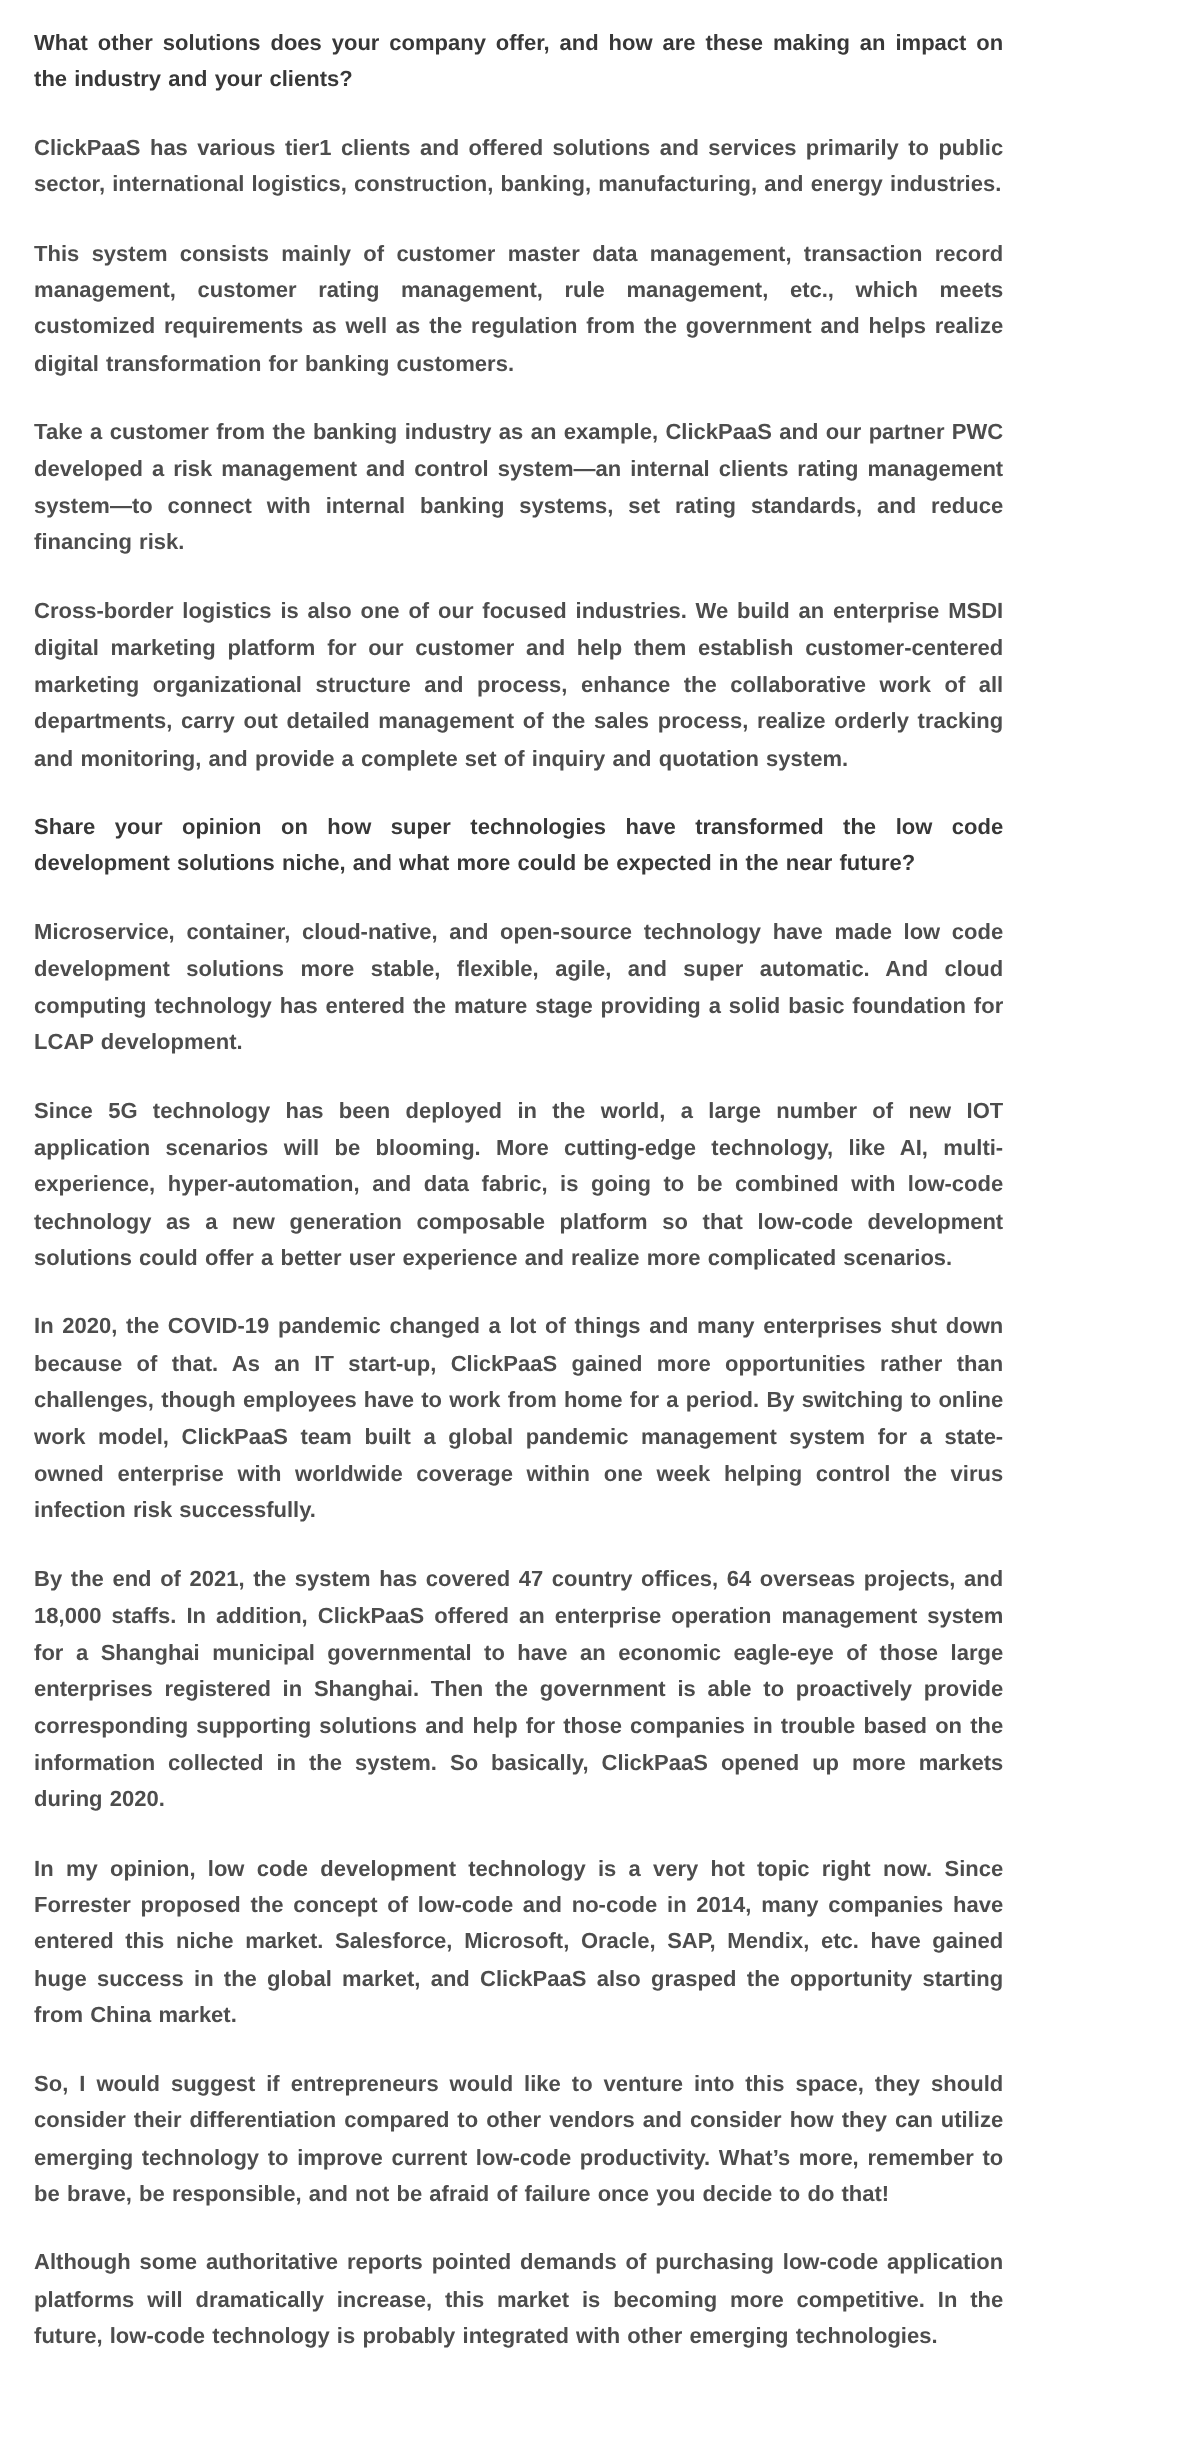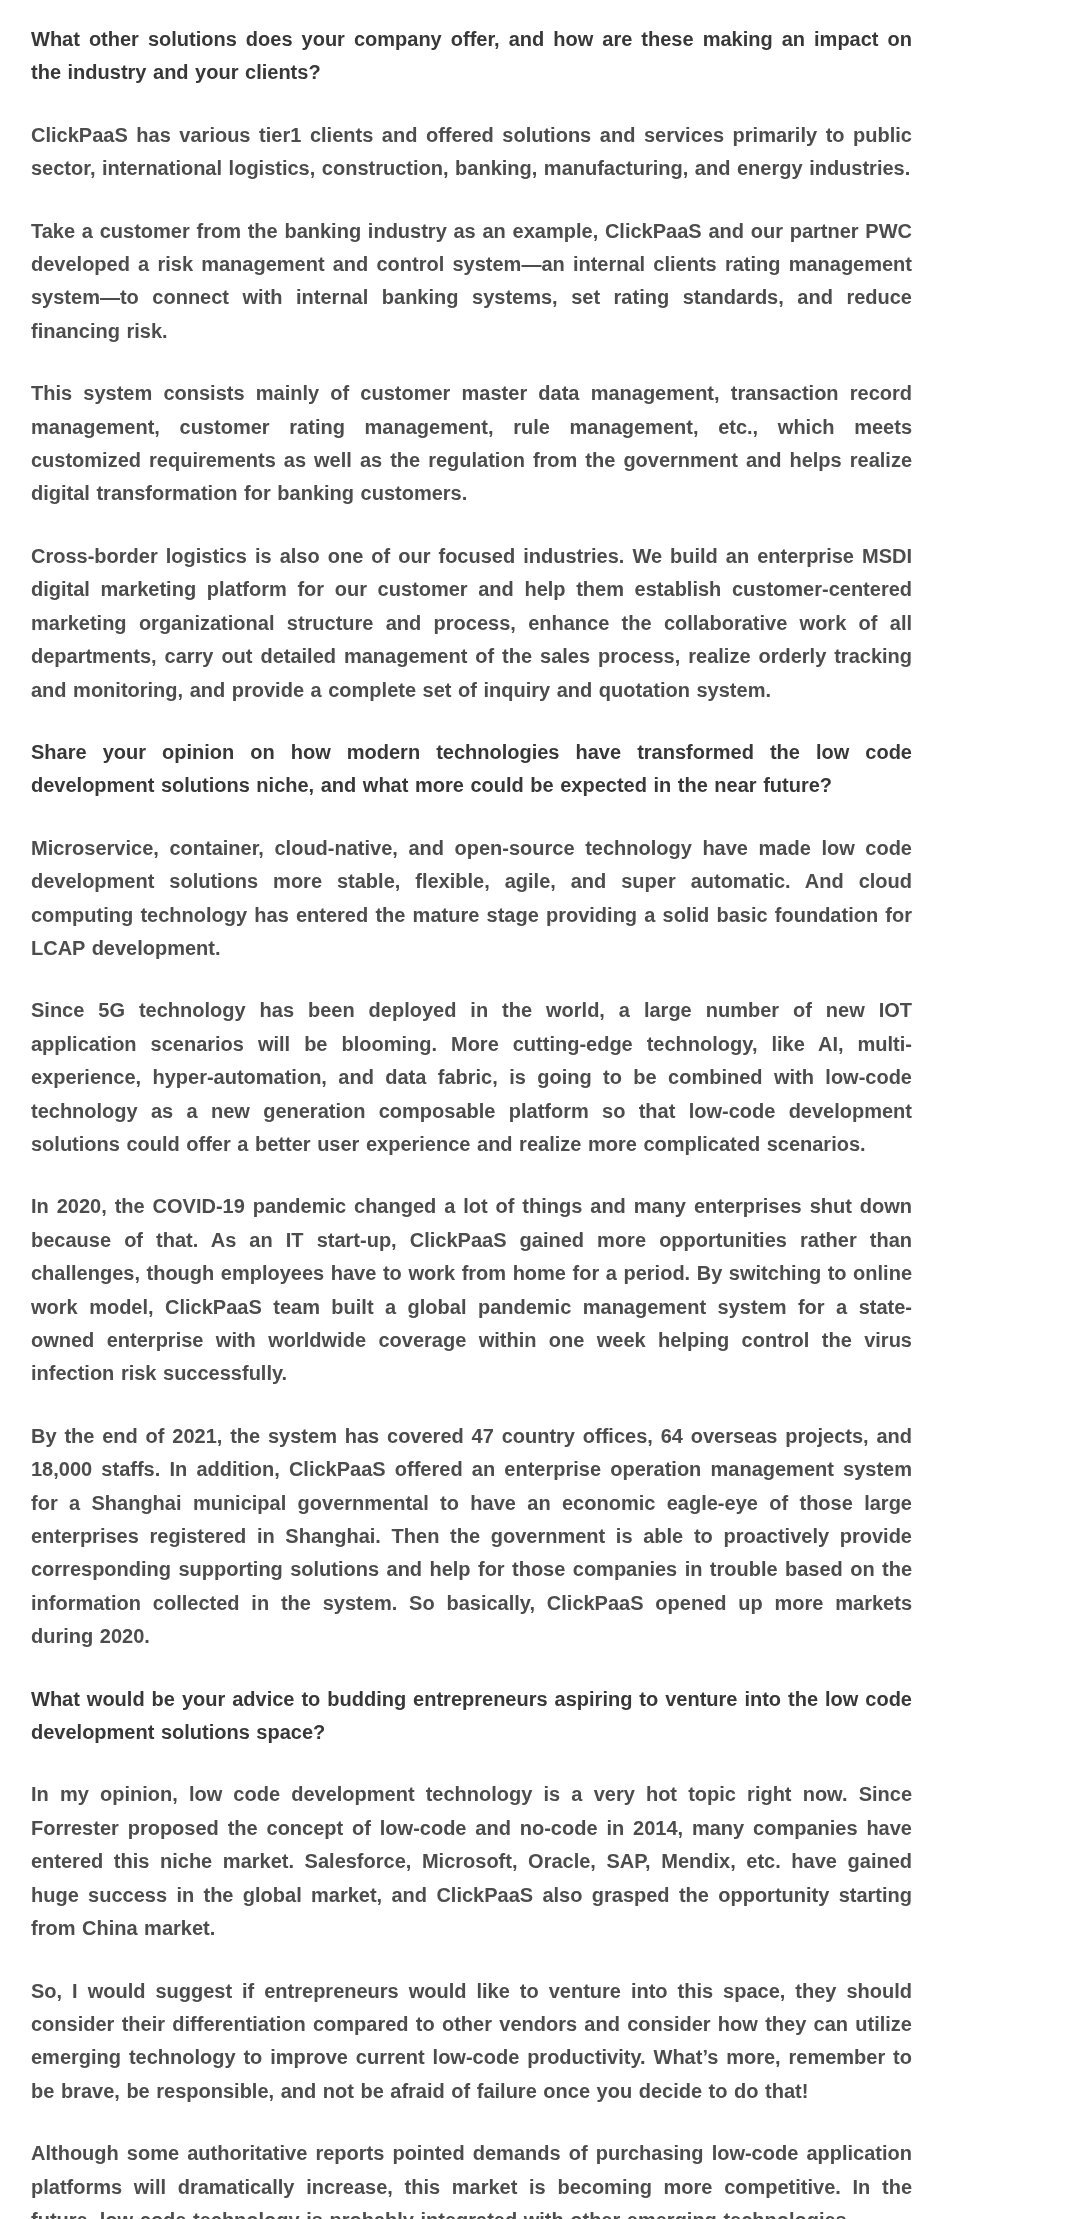--- a/index.html
+++ b/index.html
@@ -33,26 +33,25 @@
     color: #4d4d4d;
   }
 </style>
 </head>
 <body>
 
 <main class="article">
   <div id="article-body">
       <p class="question">What other solutions does your company offer, and how are these making an impact on the industry and your clients?</p>
       <p class="answer">ClickPaaS has various tier1 clients and offered solutions and services primarily to public sector, international logistics, construction, banking, manufacturing, and energy industries.</p>
+      <p class="answer">This system consists mainly of customer master data management, transaction record management, customer rating management, rule management, etc., which meets customized requirements as well as the regulation from the government and helps realize digital transformation for banking customers.</p>
       <p class="answer">Take a customer from the banking industry as an example, ClickPaaS and our partner PWC developed a risk management and control system—an internal clients rating management system—to connect with internal banking systems, set rating standards, and reduce financing risk.</p>
-      <p class="answer">This system consists mainly of customer master data management, transaction record management, customer rating management, rule management, etc., which meets customized requirements as well as the regulation from the government and helps realize digital transformation for banking customers.</p>
       <p class="answer">Cross-border logistics is also one of our focused industries. We build an enterprise MSDI digital marketing platform for our customer and help them establish customer-centered marketing organizational structure and process, enhance the collaborative work of all departments, carry out detailed management of the sales process, realize orderly tracking and monitoring, and provide a complete set of inquiry and quotation system.</p>
-      <p class="question">Share your opinion on how modern technologies have transformed the low code development solutions niche, and what more could be expected in the near future?</p>
+      <p class="question">Share your opinion on how super technologies have transformed the low code development solutions niche, and what more could be expected in the near future?</p>
       <p class="answer">Microservice, container, cloud-native, and open-source technology have made low code development solutions more stable, flexible, agile, and super automatic. And cloud computing technology has entered the mature stage providing a solid basic foundation for LCAP development.</p>
       <p class="answer">Since 5G technology has been deployed in the world, a large number of new IOT application scenarios will be blooming. More cutting-edge technology, like AI, multi-experience, hyper-automation, and data fabric, is going to be combined with low-code technology as a new generation composable platform so that low-code development solutions could offer a better user experience and realize more complicated scenarios.</p>
       <p class="answer">In 2020, the COVID-19 pandemic changed a lot of things and many enterprises shut down because of that. As an IT start-up, ClickPaaS gained more opportunities rather than challenges, though employees have to work from home for a period. By switching to online work model, ClickPaaS team built a global pandemic management system for a state-owned enterprise with worldwide coverage within one week helping control the virus infection risk successfully.</p>
       <p class="answer">By the end of 2021, the system has covered 47 country offices, 64 overseas projects, and 18,000 staffs. In addition, ClickPaaS offered an enterprise operation management system for a Shanghai municipal governmental to have an economic eagle-eye of those large enterprises registered in Shanghai. Then the government is able to proactively provide corresponding supporting solutions and help for those companies in trouble based on the information collected in the system. So basically, ClickPaaS opened up more markets during 2020.</p>
-      <p class="question">What would be your advice to budding entrepreneurs aspiring to venture into the low code development solutions space?</p>
       <p class="answer">In my opinion, low code development technology is a very hot topic right now. Since Forrester proposed the concept of low-code and no-code in 2014, many companies have entered this niche market. Salesforce, Microsoft, Oracle, SAP, Mendix, etc. have gained huge success in the global market, and ClickPaaS also grasped the opportunity starting from China market.</p>
       <p class="answer">So, I would suggest if entrepreneurs would like to venture into this space, they should consider their differentiation compared to other vendors and consider how they can utilize emerging technology to improve current low-code productivity. What’s more, remember to be brave, be responsible, and not be afraid of failure once you decide to do that!</p>
       <p class="answer">Although some authoritative reports pointed demands of purchasing low-code application platforms will dramatically increase, this market is becoming more competitive. In the future, low-code technology is probably integrated with other emerging technologies.</p>
     </div>
 </main>
 
 </body></html>

